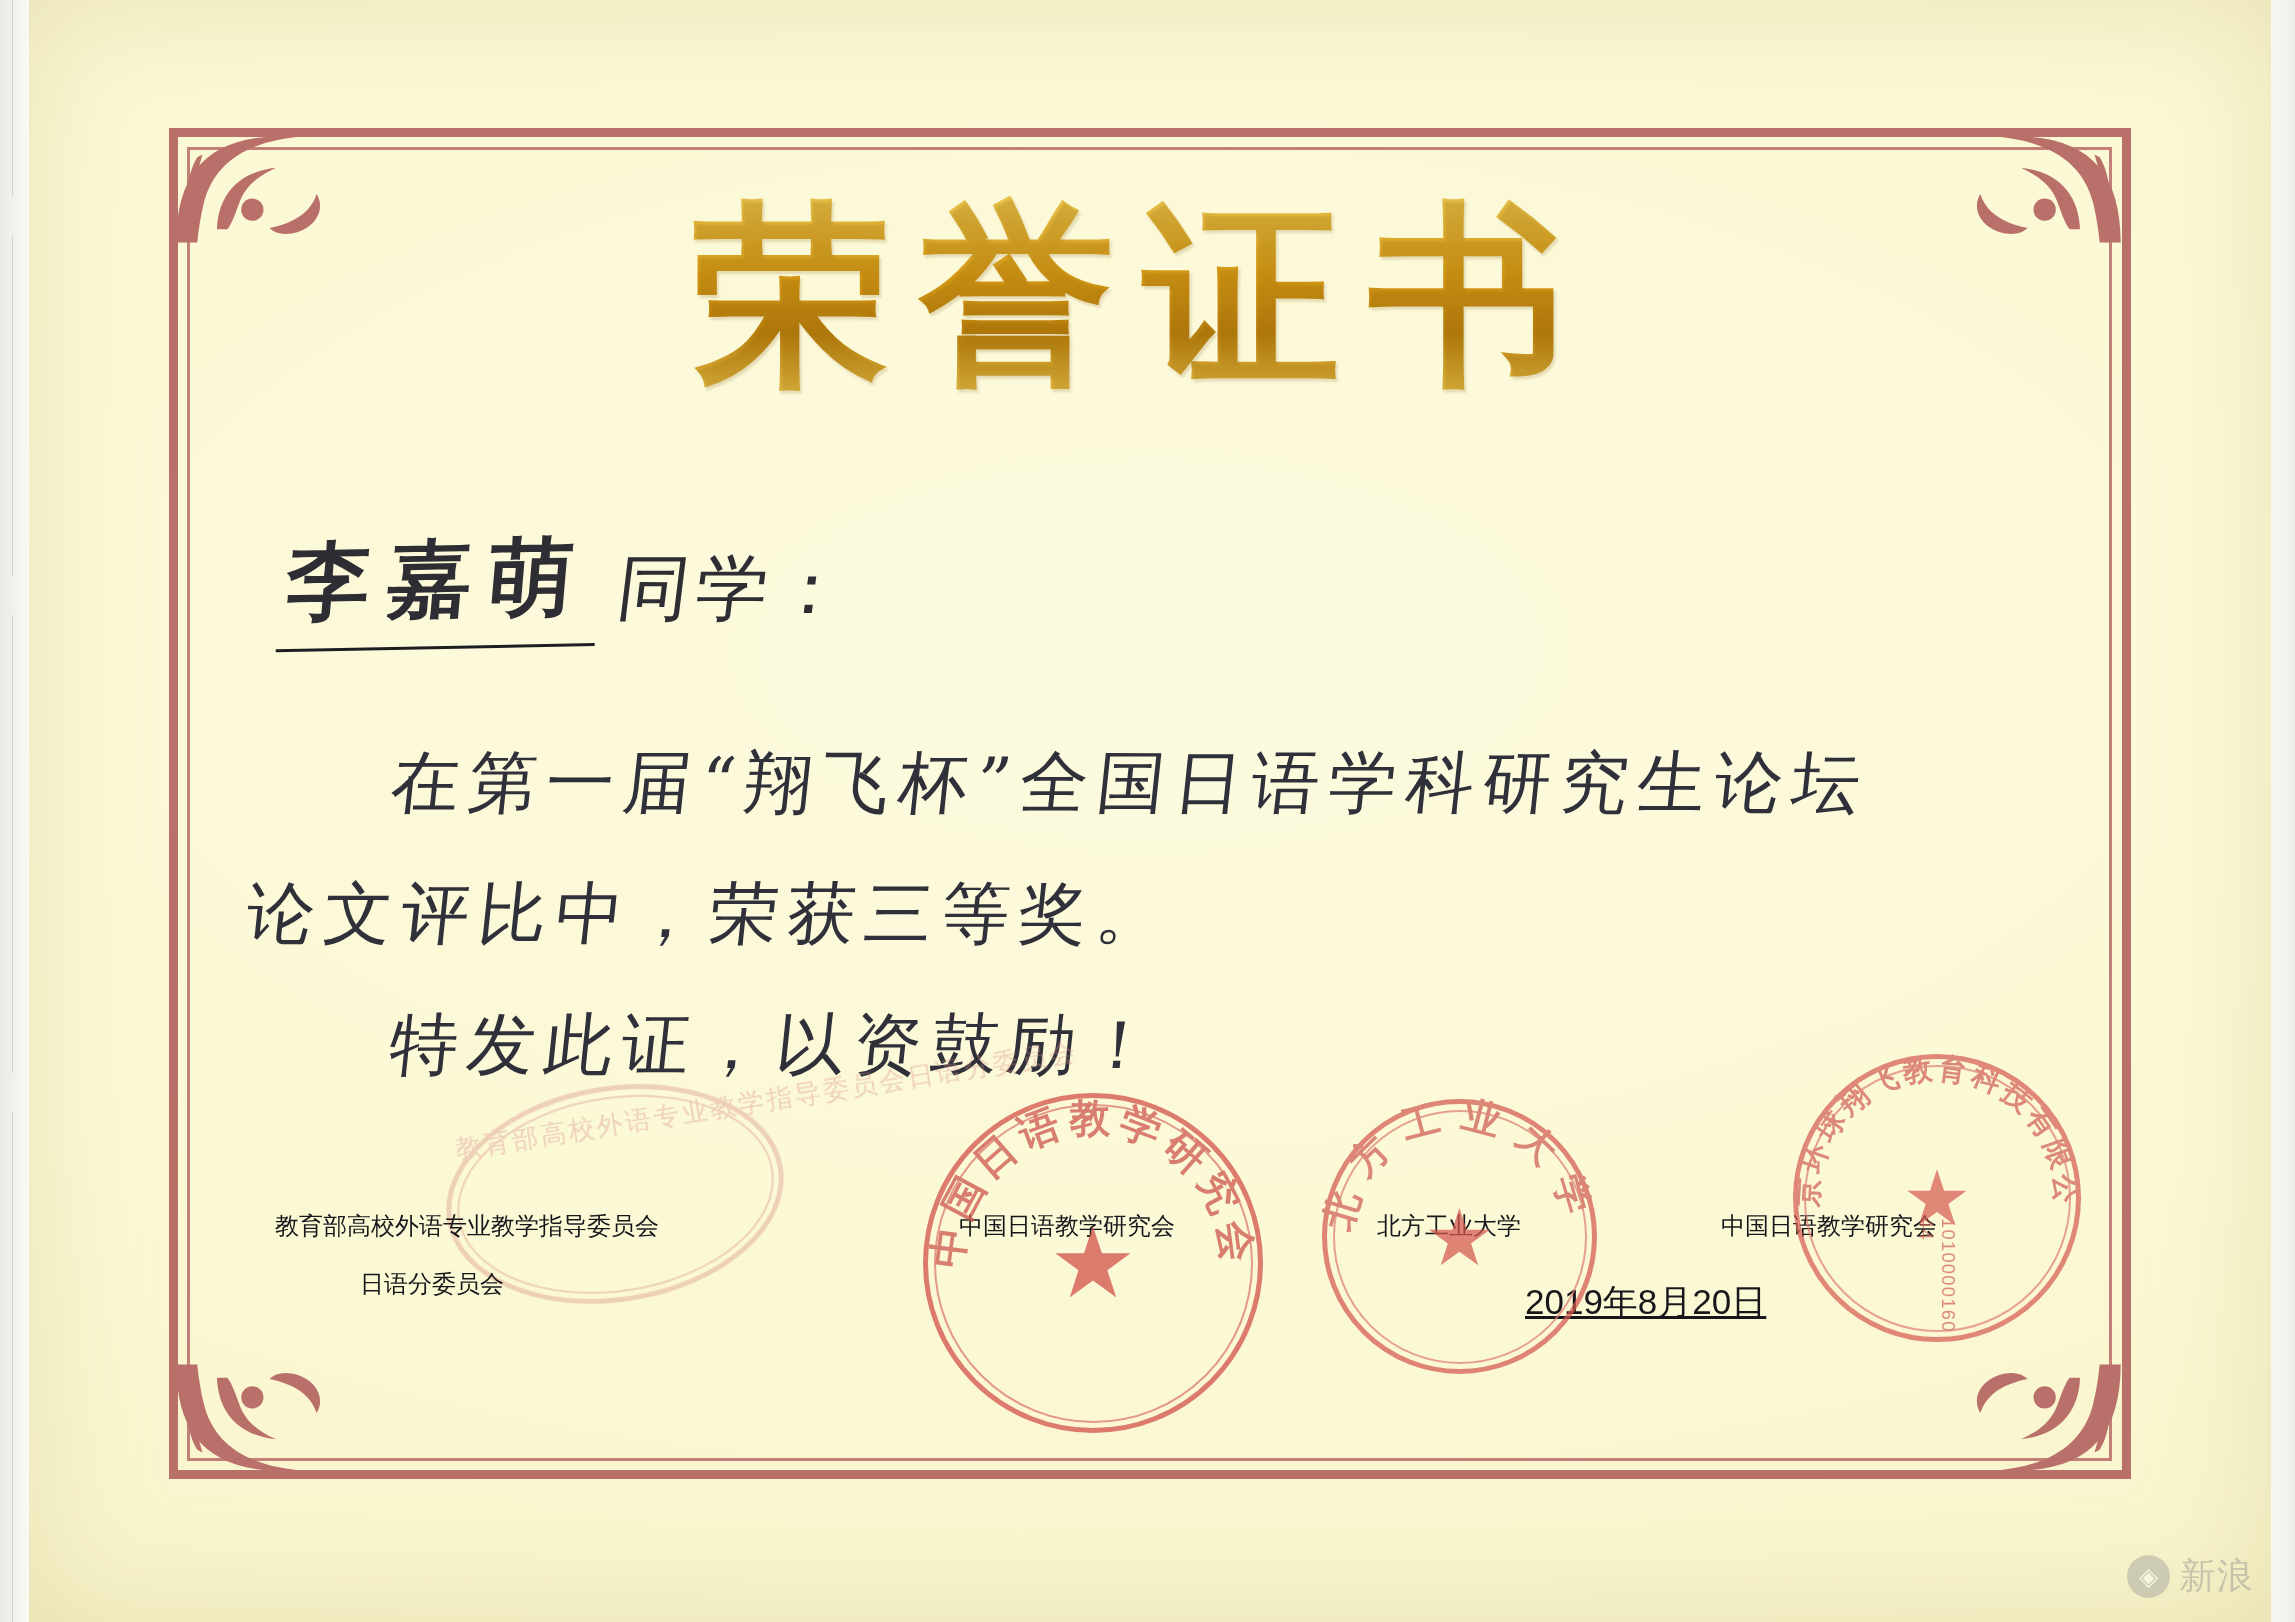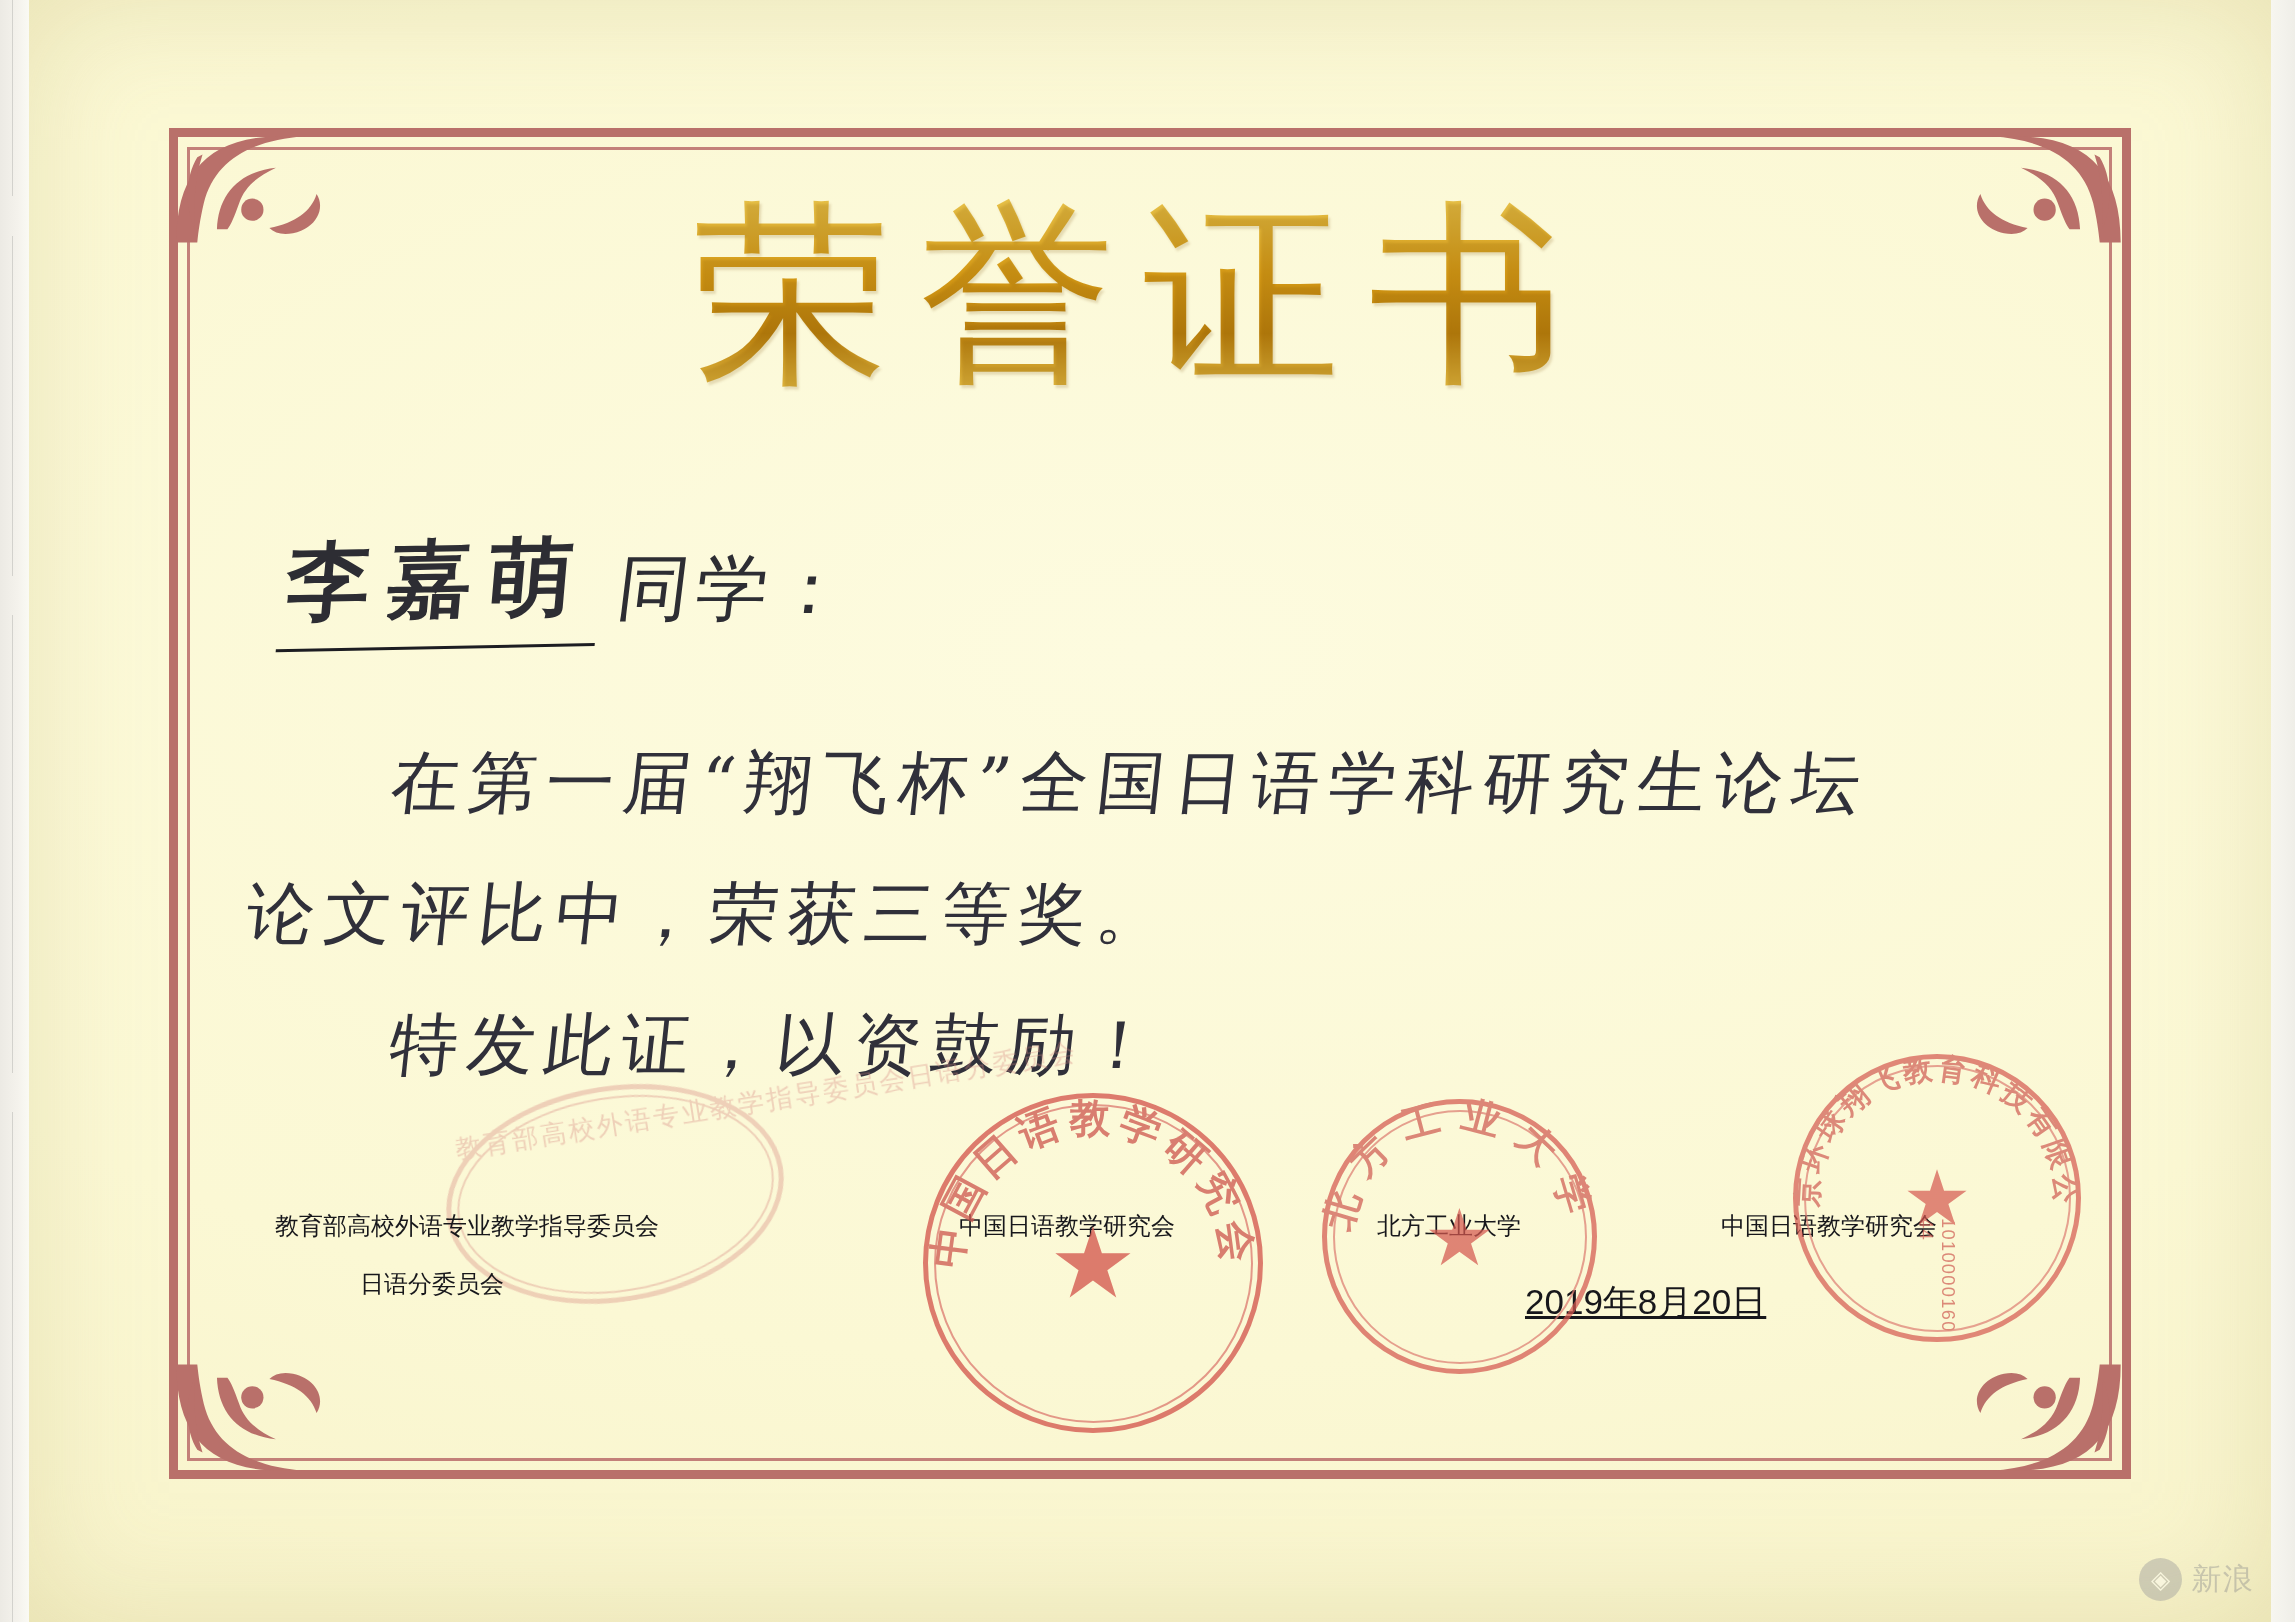--- a/index.html
+++ b/index.html
@@ -87,21 +87,21 @@
 
   
   .title {
     position: absolute;
     left: 0; right: 8px;
     top: 196px;
     text-align: center;
     font-family: "DejaVu Serif", serif;
     font-size: 196px;
     letter-spacing: 29px;
-    font-weight: 400;
+    font-weight: 700;
     line-height: 1;
     color: #d8a227;
     background: linear-gradient(180deg, #e7c24a 0%, #d59a16 40%, #b97f0d 70%, #e3bb43 100%);
     -webkit-background-clip: text;
     background-clip: text;
     -webkit-text-fill-color: transparent;
     text-shadow: 2px 3.3px 2.6px rgba(120,80,0,0.18);
     white-space: nowrap;
   }
 
@@ -261,21 +261,21 @@
     opacity: 0.42;
   }
   .watermark .wm-badge {
     width: 43px; height: 43px;
     border-radius: 50%;
     background: #9a9a9a;
     display: flex; align-items: center; justify-content: center;
     color: #fff; font-size: 25px;
   }
   .watermark .wm-text {
-    font-size: 30px;
+    font-size: 36px;
     color: #8e8e8e;
     letter-spacing: 1.3px;
   }
 </style>
 </head>
 <body>
 
 <div class="scan">
 
   <div class="paper"></div>

